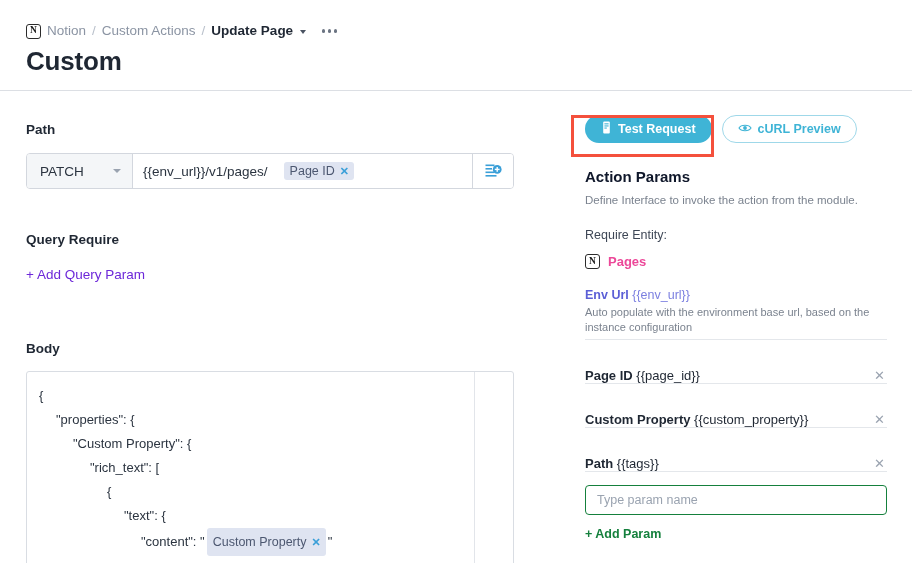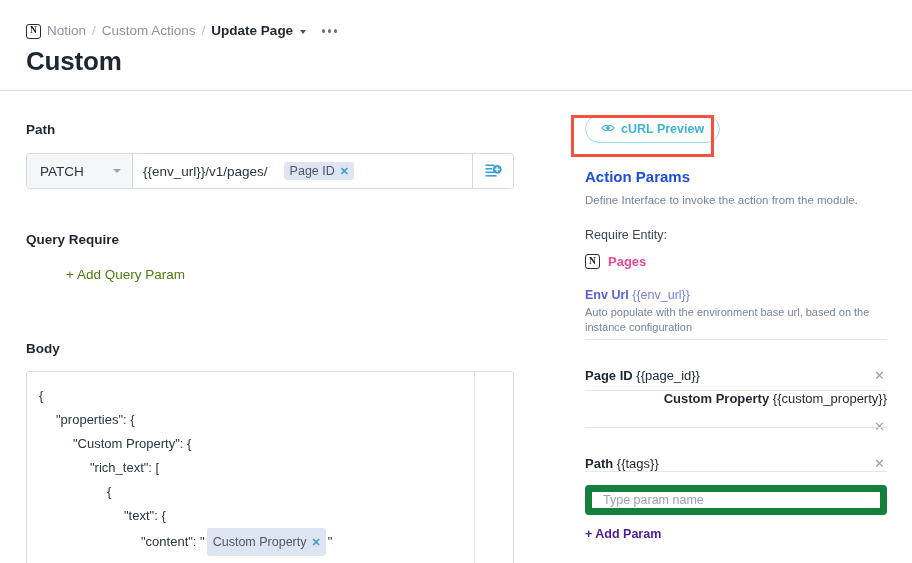--- a/index.html
+++ b/index.html
@@ -84,21 +84,21 @@
   .chip-x {
     color: #3a9fd8; font-size: 11px; line-height: 1; cursor: pointer; font-weight: bold;
   }
   #path-insert-btn {
     width: 41px; border-left: 1px solid #d3d7de; background: #fff;
     display: flex; align-items: center; justify-content: center; cursor: pointer;
   }
 
   #add-query-param {
     position: absolute; left: 26px; top: 177px;
-    font-size: 13.5px; color: #4d7c0f; cursor: pointer; text-decoration: none; margin-left: 40px;
+    font-size: 13.5px; color: #6d28d9; cursor: pointer; text-decoration: none;
   }
 
   #body-editor {
     position: absolute; left: 26px; top: 281px; width: 488px; height: 200px;
     border: 1px solid #d9dde3; border-top-left-radius: 3px; border-top-right-radius: 3px;
     background: #fff; overflow: hidden; display: flex;
   }
   #code-area {
     width: 447px; padding: 12px 0 0 12px; overflow: hidden;
   }
@@ -124,21 +124,21 @@
     border-radius: 14px; display: flex; align-items: center; gap: 6px; padding: 0 15px;
     font-size: 12.5px; font-weight: bold; cursor: pointer;
     font-family: "Liberation Sans", sans-serif;
   }
   #red-annotation {
     position: absolute; left: 571px; top: 115px; width: 143px; height: 42px;
     border: 3px solid #f4503c; pointer-events: none;
   }
 
   #action-params-title {
-    position: absolute; left: 25px; top: 78px; font-size: 15px; font-weight: bold; color: #1d4ed8;
+    position: absolute; left: 25px; top: 78px; font-size: 15px; font-weight: bold; color: #0f172a;
   }
   #action-params-desc {
     position: absolute; left: 25px; top: 102px; width: 310px;
     font-size: 11.5px; color: #7b838f; line-height: 16px;
   }
   #require-entity-label {
     position: absolute; left: 25px; top: 138px; font-size: 12.5px; color: #3d4personally;
   }
   #require-entity-label { color: #3d4655; }
   #entity-row {
@@ -155,36 +155,36 @@
     position: absolute; left: 25px; width: 302px; height: 44px;
     border-top: 1px solid #e4e7eb;
     display: flex; align-items: flex-end; justify-content: space-between;
   }
   .param-name { font-size: 13px; color: #1f2733; }
   .param-name b { font-weight: bold; }
   .param-name span { font-weight: normal; }
   .param-remove { font-size: 13px; color: #9aa3b0; cursor: pointer; padding: 0 2px; }
 
   #param-row-0 { top: 249px; }
-  #param-row-1 { top: 300px; flex-direction: column; }
+  #param-row-1 { top: 293px; }
   #param-row-2 { top: 337px; }
   #params-bottom-border {
     position: absolute; left: 25px; top: 381px; width: 302px; height: 1px; background: #e4e7eb;
   }
 
   #param-name-input {
     position: absolute; left: 25px; top: 395px; width: 302px; height: 30px;
-    border: 7px solid #15803d; border-radius: 4px; background: #fff;
+    border: 1px solid #15803d; border-radius: 4px; background: #fff;
     padding: 0 11px; font-size: 12.5px; color: #7f1d1d;
     font-family: "Liberation Sans", sans-serif; outline: none;
   }
   #param-name-input::placeholder { color: #9aa3b0; }
   #add-param-link {
     position: absolute; left: 25px; top: 437px;
-    font-size: 12.5px; font-weight: bold; color: #4c1d95; cursor: pointer;
+    font-size: 12.5px; font-weight: bold; color: #15803d; cursor: pointer;
   }
 </style>
 </head>
 <body>
 
 <div id="header">
   <div id="breadcrumb">
     <span class="notion-logo">N</span>
     <span class="crumb-link">Notion</span>
     <span class="crumb-sep">/</span>
@@ -247,20 +247,31 @@
         <div class="code-line"><span style="display: inline-block; width: 102px;"></span><span>"content": "</span><span class="chip"><span>Custom Property</span><span class="chip-x">✕</span></span><span>"</span></div>
         <div class="code-line"><span style="display: inline-block; width: 85px;"></span><span>}</span></div>
       </div>
     <div id="code-gutter"></div>
   </div>
 </div>
 
 <div id="right-col">
 
   <div id="btn-row">
+    <button id="test-request-btn">
+      <span>
+        <svg width="11" height="13" viewBox="0 0 11 13" aria-hidden="true">
+          <rect x="2.2" y="0.6" width="6.6" height="11.8" rx="1" fill="#ffffff"></rect>
+          <rect x="3.4" y="2.3" width="4.2" height="1.1" fill="#3fb4d6"></rect>
+          <rect x="3.4" y="4.4" width="4.2" height="1.1" fill="#3fb4d6"></rect>
+          <rect x="3.4" y="6.5" width="2.4" height="1.1" fill="#3fb4d6"></rect>
+        </svg>
+      </span>
+      <span>Test Request</span>
+    </button>
     <button id="curl-preview-btn">
       <span>
         <svg width="14" height="10" viewBox="0 0 14 10" aria-hidden="true">
           <path d="M1 5 C3 1.3 11 1.3 13 5 C11 8.7 3 8.7 1 5 Z" fill="none" stroke="#3fb4d6" stroke-width="1.1"></path>
           <circle cx="7" cy="5" r="1.9" fill="#3fb4d6"></circle>
         </svg>
       </span>
       <span>cURL Preview</span>
     </button>
   </div>

